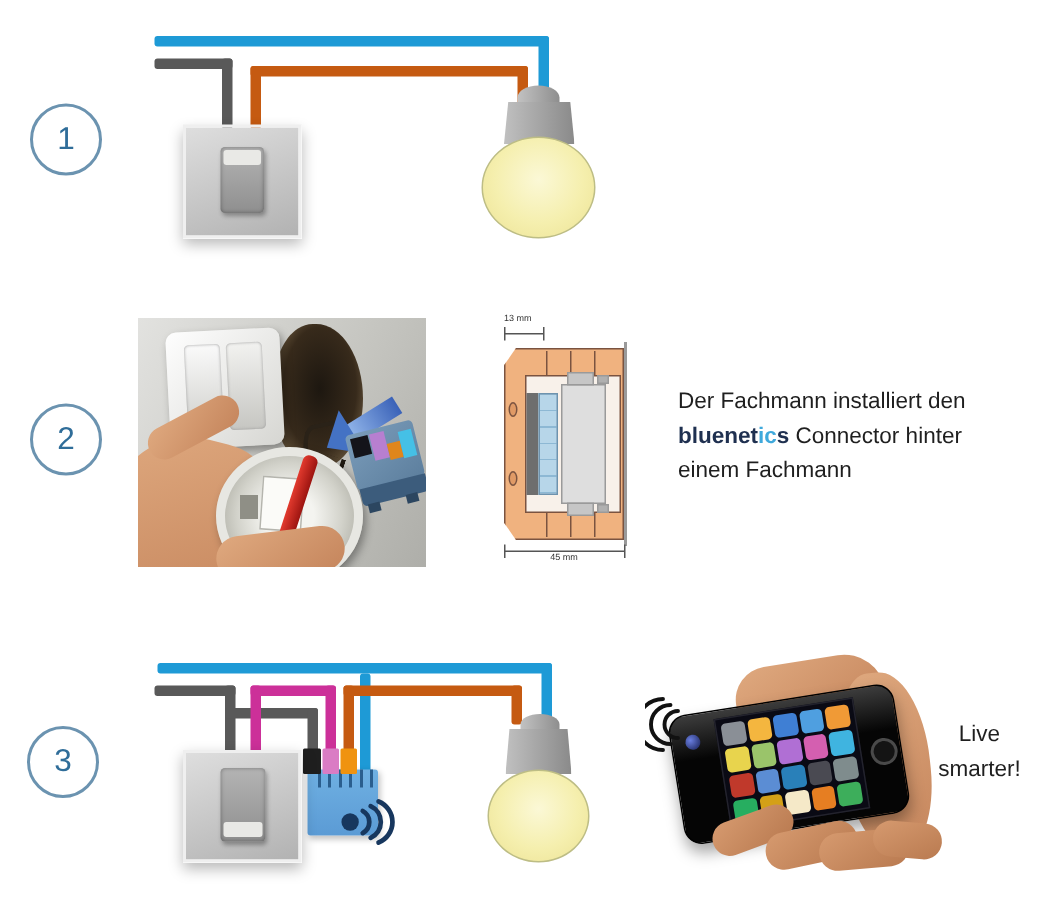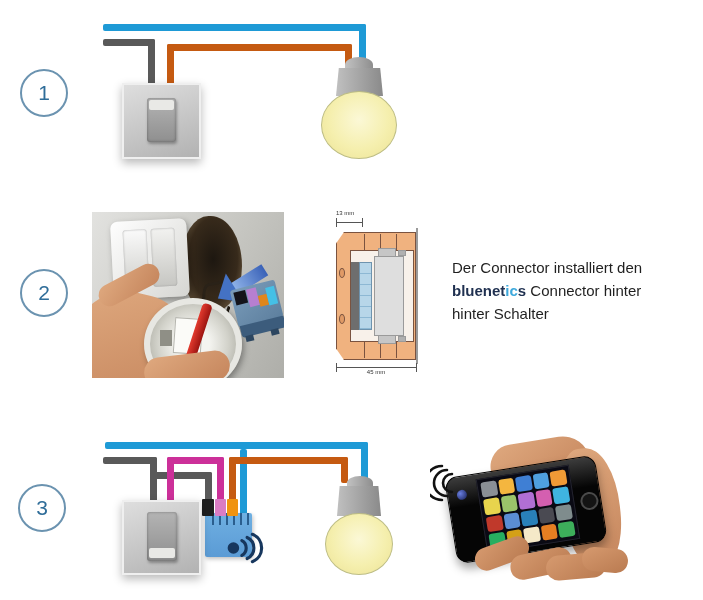--- a/index.html
+++ b/index.html
@@ -170,23 +170,23 @@
     <div class="draw-rect" style="left:68px;top:40px;width:8px;height:6px;background:#b0b0b0;border:1px solid #9a9a9a;"></div>
     <div class="draw-rect" style="left:68px;top:126px;width:8px;height:6px;background:#b0b0b0;border:1px solid #9a9a9a;"></div>
 
     <div class="dim-line" style="left:6px;top:157px;width:80px;"></div>
     <div class="dim-tick" style="left:6px;top:153px;height:9px;"></div>
     <div class="dim-tick" style="left:86px;top:153px;height:9px;"></div>
     <div class="dim-label" style="left:0;top:159px;width:92px;text-align:center;">45 mm</div>
   </div>
 
   <div class="caption" style="left:452px;top:256px;width:245px;">
-    <div>Der Connector installiert den</div>
+    <div>Der Fachmann installiert den</div>
     <div><span class="brand">bluenet</span><span class="brand-hl">ic</span><span class="brand">s</span><span> Connector hinter</span></div>
-    <div>hinter Schalter</div>
+    <div>einem Fachmann</div>
   </div>
 
   <div class="badge" style="left:18px;top:484px;">
     <span>3</span>
   </div>
 
   <div class="wire w-blue" style="left:105px;top:442px;width:263px;height:7px;"></div>
   <div class="wire w-blue" style="left:361px;top:442px;width:7px;height:40px;"></div>
   <div class="wire w-blue" style="left:240px;top:449px;width:7px;height:66px;"></div>
   <div class="wire w-gray" style="left:103px;top:457px;width:54px;height:7px;"></div>
@@ -262,14 +262,18 @@
     <div class="abs skin" style="left:114px;top:118px;width:60px;height:25px;border-radius:13px;transform:rotate(-5deg);background:linear-gradient(150deg,#d69a6f,#b97a50);"></div>
     <div class="abs skin" style="left:150px;top:112px;width:46px;height:24px;border-radius:12px;transform:rotate(5deg);background:linear-gradient(150deg,#d69a6f,#b97a50);"></div>
 
     <svg class="abs" style="left:-2px;top:24px;width:28px;height:48px;" viewBox="0 0 28 48">
       <path d="M22 14 A 9 9 0 0 0 22 32" stroke="#111" stroke-width="2.6" fill="none" stroke-linecap="round"></path>
       <path d="M17 10 A 13 13 0 0 0 17 36" stroke="#111" stroke-width="2.6" fill="none" stroke-linecap="round"></path>
       <path d="M12 6  A 17 17 0 0 0 12 40" stroke="#111" stroke-width="2.6" fill="none" stroke-linecap="round"></path>
     </svg>
   </div>
 
+  <div class="caption center" style="left:612px;top:478px;width:82px;">
+    <div>Live</div>
+    <div>smarter!</div>
+  </div>
 
 </div>
 
 </body></html>

